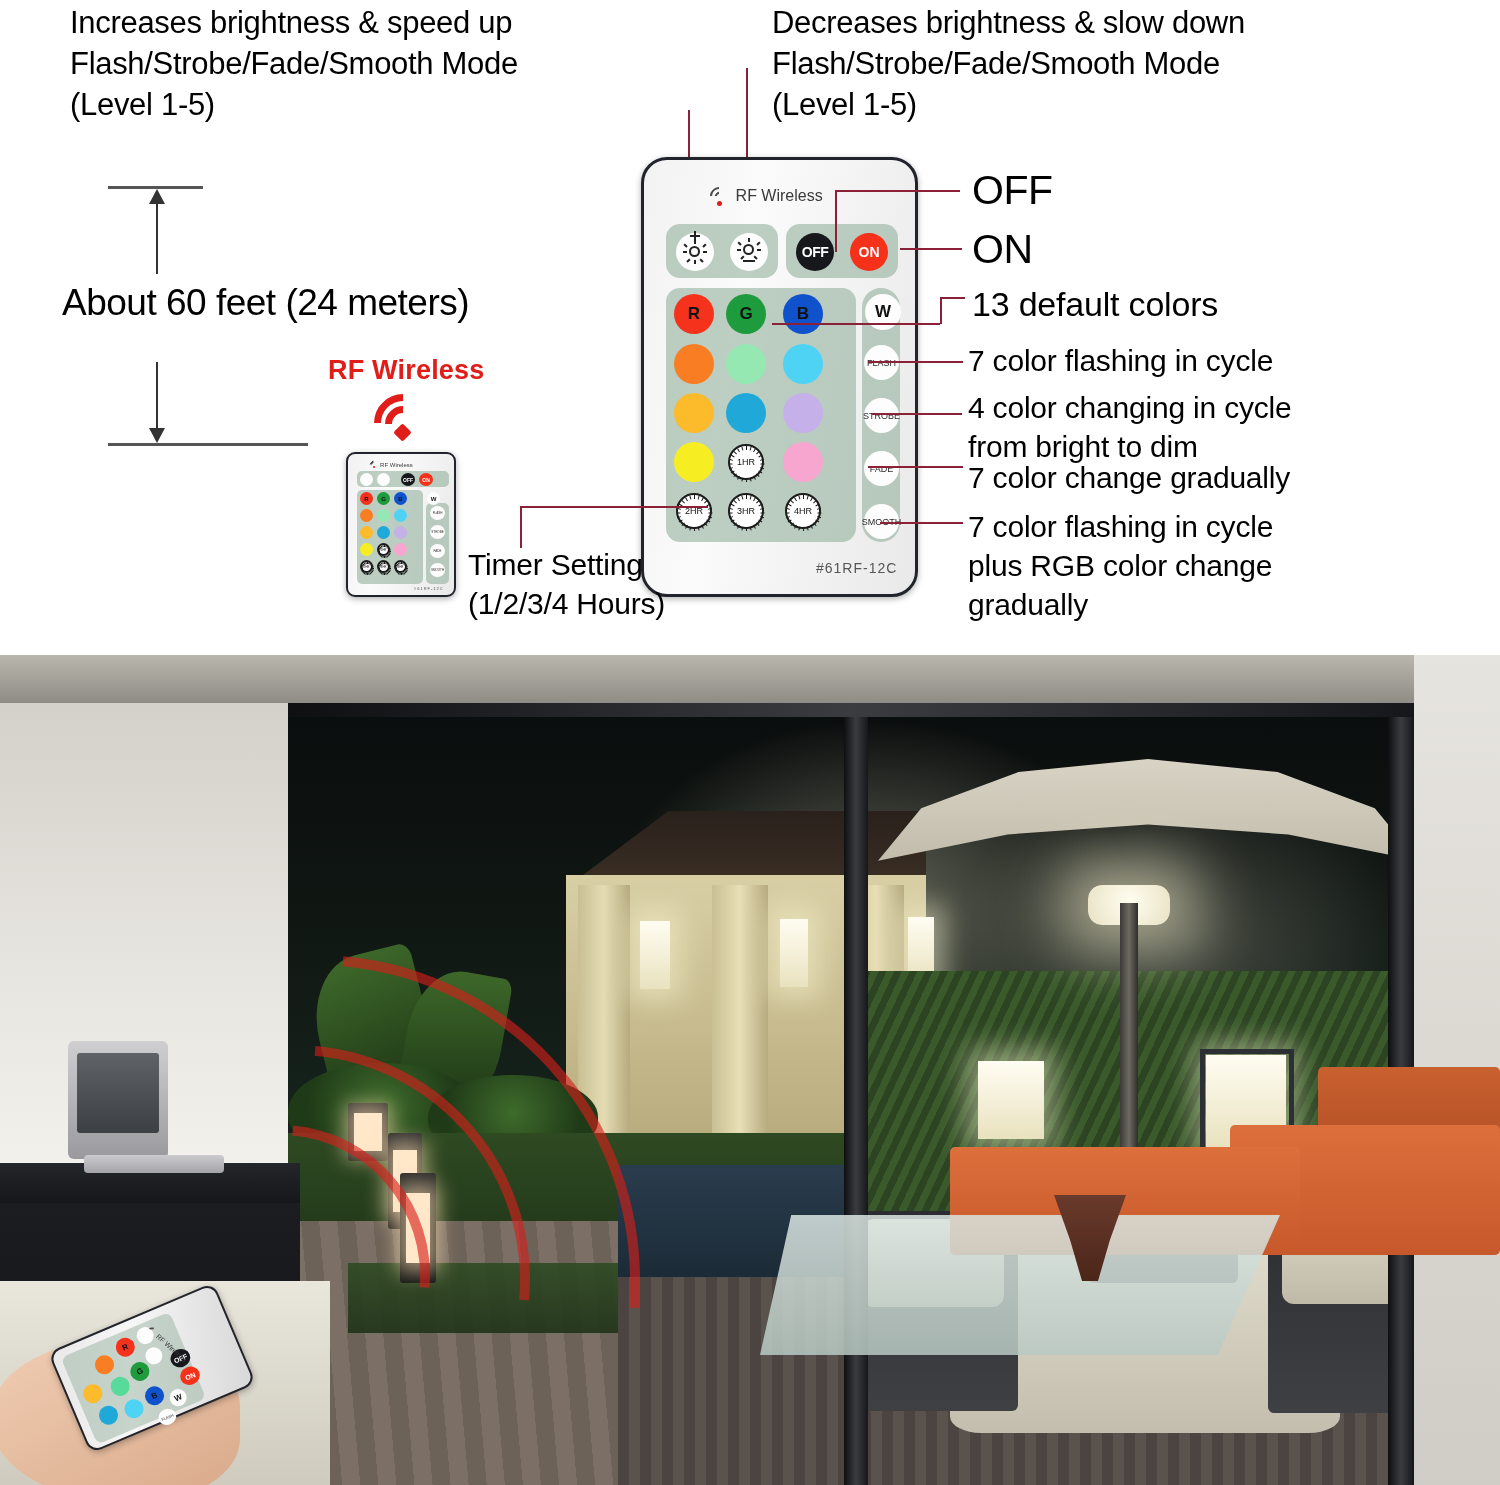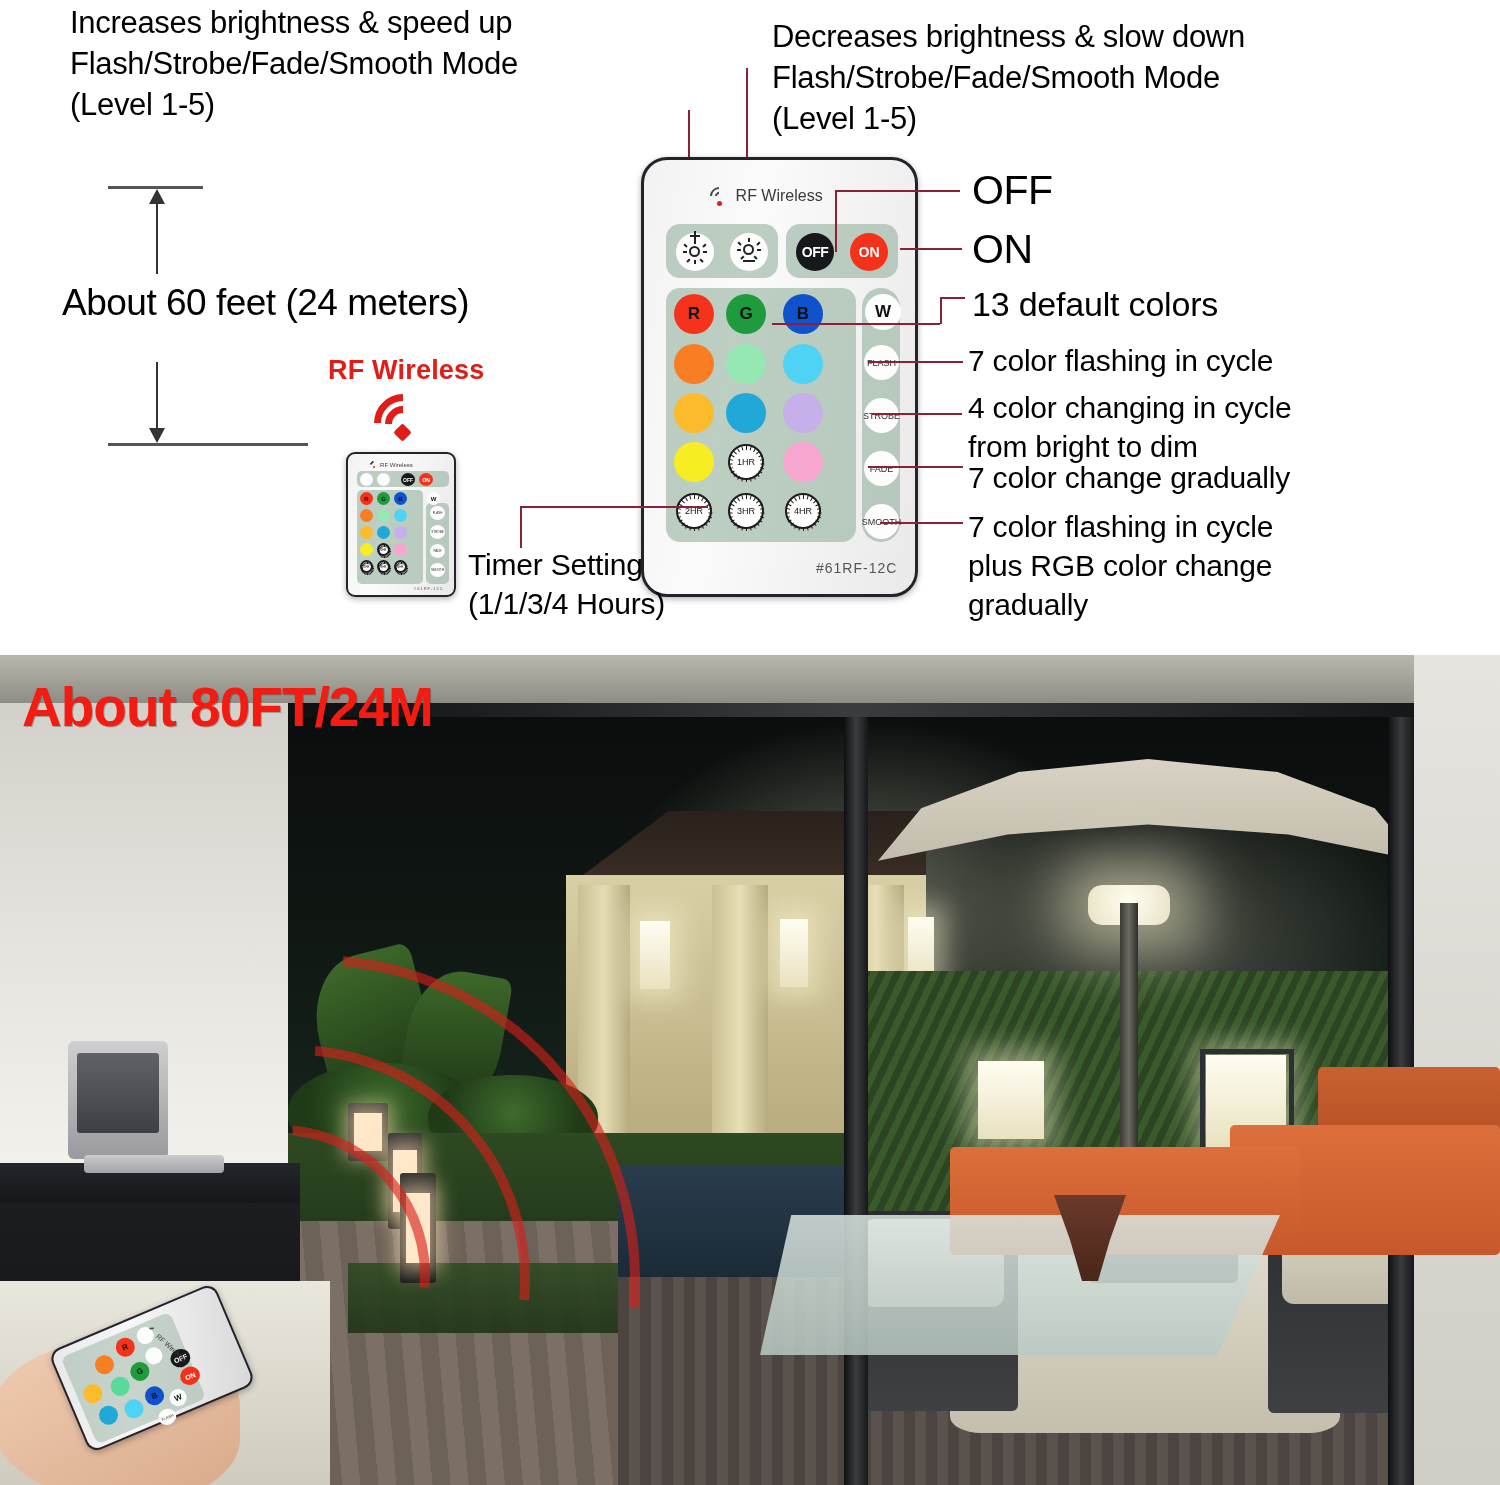--- a/index.html
+++ b/index.html
@@ -6,21 +6,21 @@
   html,body { width:1500px; height:1485px; background:#fff; overflow:hidden;
               font-family:"Liberation Sans", sans-serif; }
   #root { position:relative; width:1500px; height:1485px; background:#fff; }
 
   
   .diagram { position:absolute; left:0; top:0; width:1500px; height:655px; background:#fff; }
 
   .callout { position:absolute; color:#000; font-size:31px; line-height:1.33; white-space:pre-line;
              letter-spacing:-0.3px; }
   .callout.tl { left:70px;  top:2px;  width:690px; }
-  .callout.tr { left:772px; top:16px;  width:700px; }
+  .callout.tr { left:772px; top:2px;  width:700px; }
 
   .note { position:absolute; color:#000; font-size:30px; line-height:1.3; white-space:pre-line;
           letter-spacing:-0.2px; }
 
   .bigword { position:absolute; color:#000; font-size:37px; letter-spacing:-0.5px; }
 
   
   .lead-v { position:absolute; width:2px; background:#8b2136; }
   .lead-h { position:absolute; height:2px; background:#8b2136; }
 
@@ -555,21 +555,21 @@
     <div class="note" style="left:968px; top:458px;">7 color change gradually</div>
 
     <div class="lead-h" style="left:880px; top:522px; width:83px;"></div>
     <div class="note" style="left:968px; top:507px;">7 color flashing in cycle
 plus RGB color change
 gradually</div>
 
     <div class="lead-h" style="left:520px; top:506px; width:188px;"></div>
     <div class="lead-v" style="left:520px; top:506px; height:42px;"></div>
     <div class="note" style="left:468px; top:545px;">Timer Setting
-(1/1/3/4 Hours)</div>
+(1/2/3/4 Hours)</div>
   </div>
 
   <div class="photo">
 
     <div class="room-wall"></div>
     <div class="room-wall2"></div>
     <div class="right-wall"></div>
 
     <div class="glass" style="left:288px; top:48px; width:1126px; height:782px;">
       <div class="night"></div>
@@ -669,15 +669,14 @@
       <div class="btn" style="left:20px; top:70px; width:19px; height:19px; background:#20a8d8;"></div>
       <div class="btn mode" style="left:74px; top:96px; width:18px; height:16px; font-size:4px;">FLASH</div>
       <div class="rf-head" style="left:104px; top:14px; font-size:7px; transform:rotate(64deg); transform-origin:0 0; color:#555;">
         <span class="wifi" style="width:8px;height:7px;">
           <i style="left:0;top:0;width:7px;height:7px;"></i>
         </span>
         <span>RF Wireless</span>
       </div>
     </div>
 
-    <div class="about80" style="left:22px; top:20px;">About 80FT/24M</div>
   </div>
 </div>
 
 </body></html>

